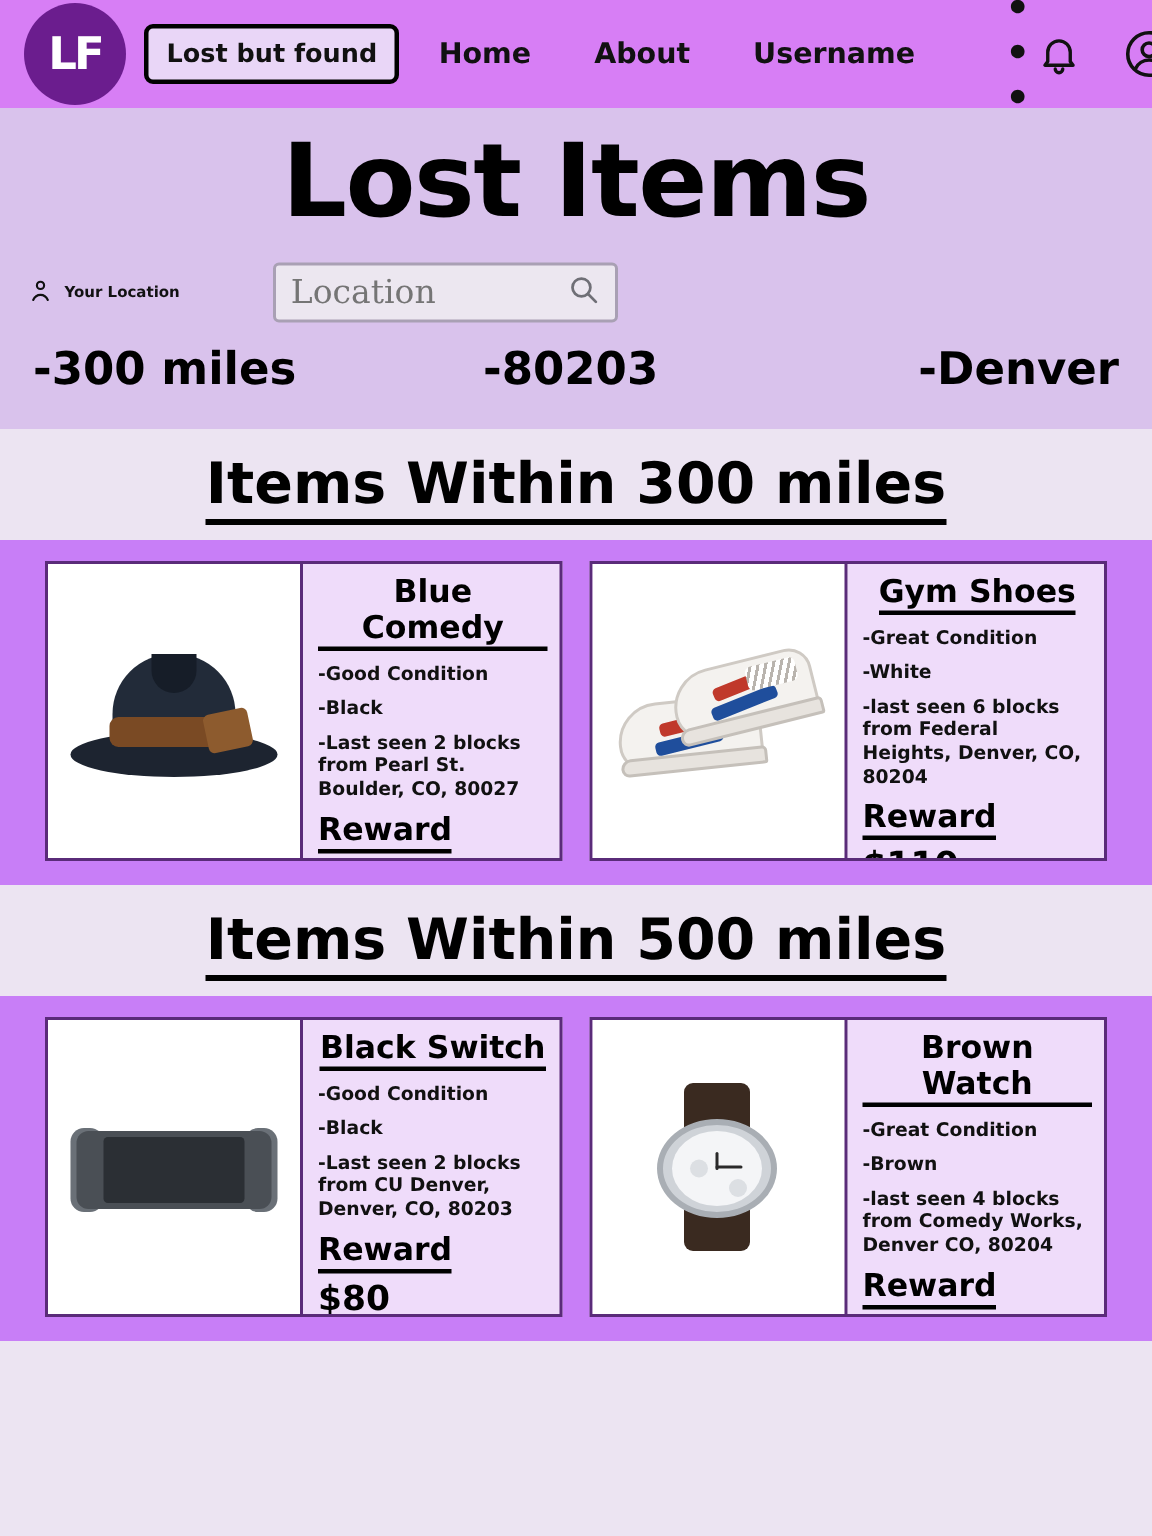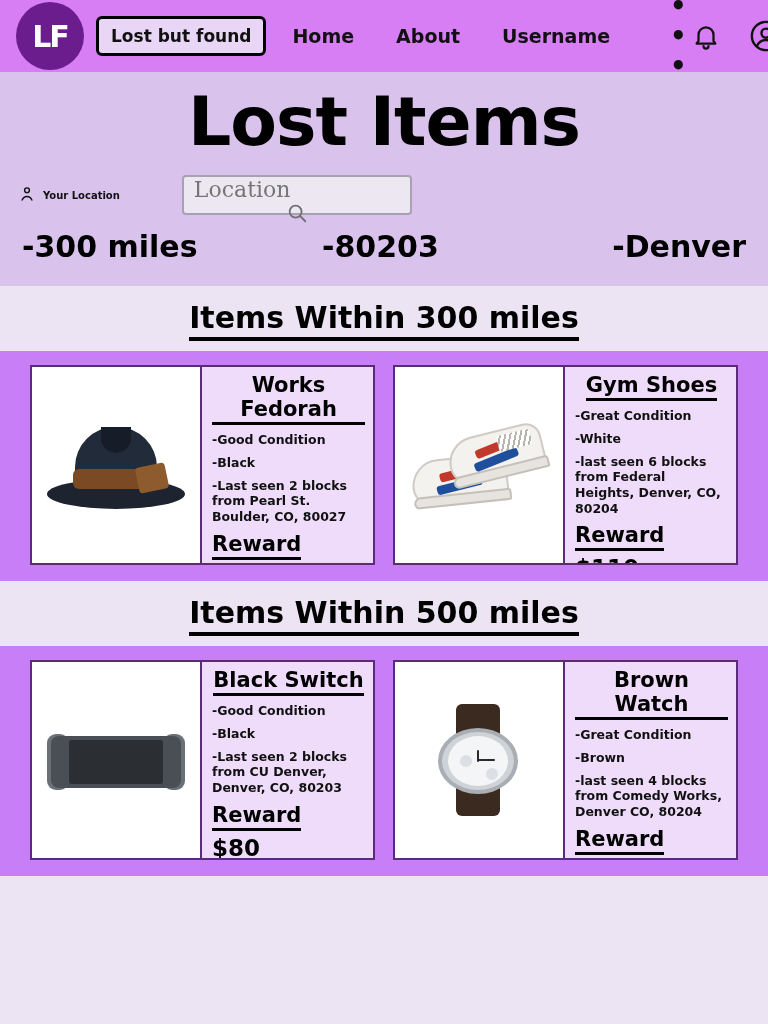--- a/index.html
+++ b/index.html
@@ -73,21 +73,20 @@
     font-weight: bold; font-size: 10px; color: #111;
   }
   .search-box {
     margin-left: 62px;
     width: 230px; height: 40px;
     background: #ece7f0;
     border: 2px solid #a9a0b4;
     border-radius: 4px;
     display: flex; align-items: center;
     padding: 0 10px;
-    flex-direction: column;
   }
   .search-box input {
     border: none; outline: none; background: transparent;
     font-size: 22px; color: #8d8d93;
     width: 100%;
     font-family: "DejaVu Serif", serif;
   }
   .loc-values {
     display: flex; align-items: center;
     margin-top: 14px; padding: 0 22px 10px 22px;
@@ -97,21 +96,21 @@
     white-space: nowrap;
   }
   .loc-val.v1 { width: 300px; }
   .loc-val.v2 { width: 280px; }
   .loc-val.v3 { text-align: right; flex: 1; }
 
   
   .section-band { background: #ece4f2; padding: 14px 0 10px 0; }
   .section-title {
     text-align: center;
-    font-size: 30px; font-weight: bold; color: #000;
+    font-size: 38px; font-weight: bold; color: #000;
     display: inline-block;
     border-bottom: 4px solid #000;
     padding-bottom: 2px;
   }
   .section-title-wrap { text-align: center; }
 
   .cards-band {
     background: #c87ef7;
     padding: 14px 0 16px 0;
   }
@@ -350,21 +349,21 @@
         <div class="card-media">
           <div class="art">
             <div class="fedora-brim"></div>
             <div class="fedora-crown"></div>
             <div class="fedora-dent"></div>
             <div class="fedora-band"></div>
             <div class="fedora-band2"></div>
           </div>
         </div>
         <div class="card-body">
-          <div class="card-title">Works Fedorah</div>
+          <div class="card-title">Blue Comedy</div>
           <div class="card-line">-Good Condition</div>
           <div class="card-line">-Black</div>
           <div class="card-line">-Last seen 2 blocks from Pearl St. Boulder, CO, 80027</div>
           <div class="reward">
             <div class="reward-label">Reward</div>
             <div class="reward-amount">$80</div>
           </div>
         </div>
       </div>
 

